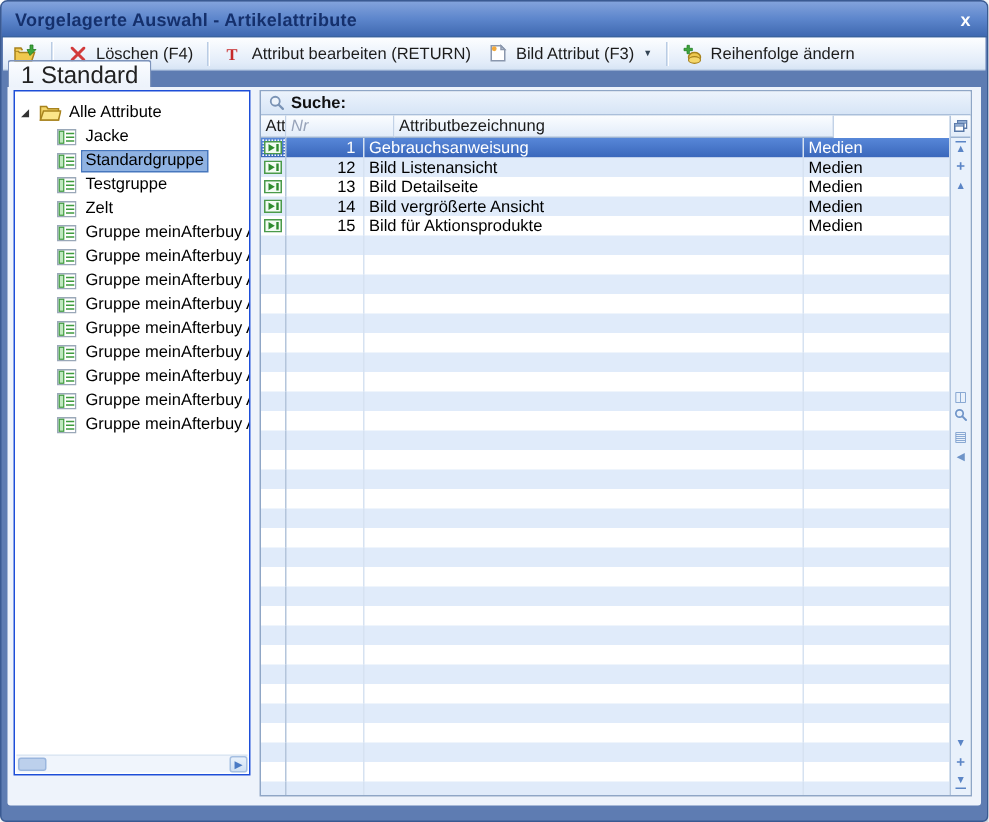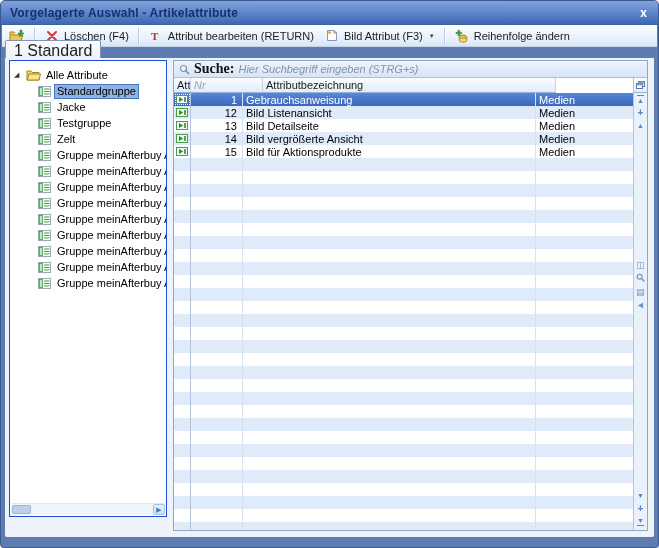--- a/index.html
+++ b/index.html
@@ -72,21 +72,21 @@
 
   
   .grid-panel {
     position:absolute; left:168px; top:2px; right:6px; bottom:6px;
     background:#ffffff; border:1px solid #8fa6c6; display:flex; flex-direction:column;
   }
   .search-row {
     flex:0 0 15px; display:flex; align-items:center; gap:4px; padding:0 4px;
     background:linear-gradient(#ecf3fc,#d7e5f6); border-bottom:1px solid #aabfda;
   }
-  .search-label { font-size:14px; font-weight:bold; color:#111;font-family:Liberation Serif, serif; }
+  .search-label { font-size:11px; font-weight:bold; color:#111; }
   .search-placeholder { font-size:11px; font-style:italic; color:#8793ab; }
 
   .grid-below { flex:1; display:flex; overflow:hidden; }
   .grid-left { flex:1; display:flex; flex-direction:column; overflow:hidden; }
 
   .grid-header { flex:0 0 15px; display:flex; font-size:11px; color:#1a1a1a; }
   .hcell {
     background:linear-gradient(#fbfdff,#e2ecf9); border-right:1px solid #c2d2e7;
     border-bottom:1px solid #9cb3d2; padding:0 3px; display:flex; align-items:center; overflow:hidden;
   }
@@ -203,31 +203,31 @@
         </div>
 
       <div class="tree-row tree-child">
             <span class="icon16" style="width: 13px;">
               <svg width="13" height="11" viewBox="0 0 13 11">
                 <rect x="0.5" y="0.5" width="12" height="10" fill="#ffffff" stroke="#9aa8b8"></rect>
                 <rect x="1.5" y="1.5" width="3" height="8" fill="#bfe8bf" stroke="#3f9c3f" stroke-width="0.8"></rect>
                 <path d="M6 3 H11.5 M6 5.5 H11.5 M6 8 H11.5" stroke="#3f9c3f" stroke-width="1"></path>
               </svg>
             </span>
+            <span class="tree-label">Jacke</span>
+          </div>
+          <div class="tree-row tree-child">
+            <span class="icon16" style="width: 13px;">
+              <svg width="13" height="11" viewBox="0 0 13 11">
+                <rect x="0.5" y="0.5" width="12" height="10" fill="#ffffff" stroke="#9aa8b8"></rect>
+                <rect x="1.5" y="1.5" width="3" height="8" fill="#bfe8bf" stroke="#3f9c3f" stroke-width="0.8"></rect>
+                <path d="M6 3 H11.5 M6 5.5 H11.5 M6 8 H11.5" stroke="#3f9c3f" stroke-width="1"></path>
+              </svg>
+            </span>
             <span class="tree-label selected">Standardgruppe</span>
-          </div>
-          <div class="tree-row tree-child">
-            <span class="icon16" style="width: 13px;">
-              <svg width="13" height="11" viewBox="0 0 13 11">
-                <rect x="0.5" y="0.5" width="12" height="10" fill="#ffffff" stroke="#9aa8b8"></rect>
-                <rect x="1.5" y="1.5" width="3" height="8" fill="#bfe8bf" stroke="#3f9c3f" stroke-width="0.8"></rect>
-                <path d="M6 3 H11.5 M6 5.5 H11.5 M6 8 H11.5" stroke="#3f9c3f" stroke-width="1"></path>
-              </svg>
-            </span>
-            <span class="tree-label">Jacke</span>
           </div>
           <div class="tree-row tree-child">
             <span class="icon16" style="width: 13px;">
               <svg width="13" height="11" viewBox="0 0 13 11">
                 <rect x="0.5" y="0.5" width="12" height="10" fill="#ffffff" stroke="#9aa8b8"></rect>
                 <rect x="1.5" y="1.5" width="3" height="8" fill="#bfe8bf" stroke="#3f9c3f" stroke-width="0.8"></rect>
                 <path d="M6 3 H11.5 M6 5.5 H11.5 M6 8 H11.5" stroke="#3f9c3f" stroke-width="1"></path>
               </svg>
             </span>
             <span class="tree-label">Testgruppe</span>
@@ -343,21 +343,20 @@
     <div class="grid-panel">
 
       <div class="search-row">
         <span class="icon16" style="width:12px;">
           <svg width="11" height="11" viewBox="0 0 11 11">
             <circle cx="4.5" cy="4.5" r="3" fill="#eef4fb" stroke="#7a93b5" stroke-width="1.2"></circle>
             <path d="M6.8 6.8 L9.6 9.6" stroke="#7a93b5" stroke-width="1.5" stroke-linecap="round"></path>
           </svg>
         </span>
         <span class="search-label">Suche:</span>
-        <span class="search-placeholder">Hier Suchbegriff eingeben (STRG+s)</span>
       </div>
 
       <div class="grid-below">
         <div class="grid-left">
           <div class="grid-header">
             <span class="hcell att">Att</span>
             <span class="hcell nr">Nr</span>
             <span class="hcell name">Attributbezeichnung</span>
           </div>
           <div class="grid-body" id="grid-body">

